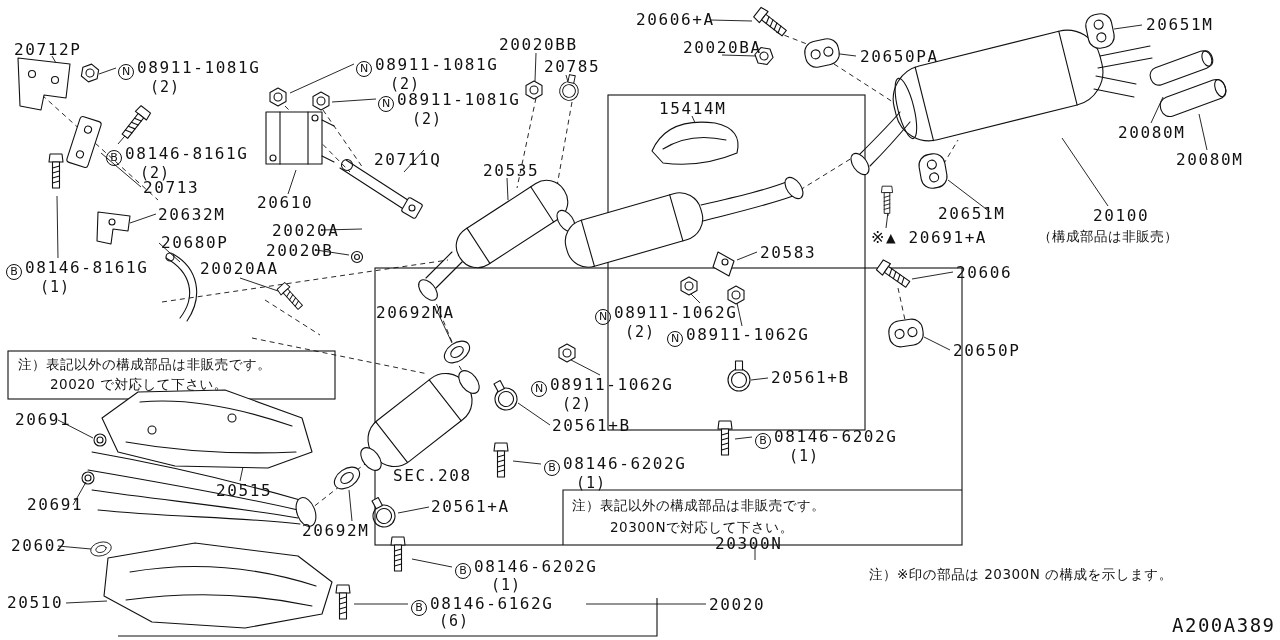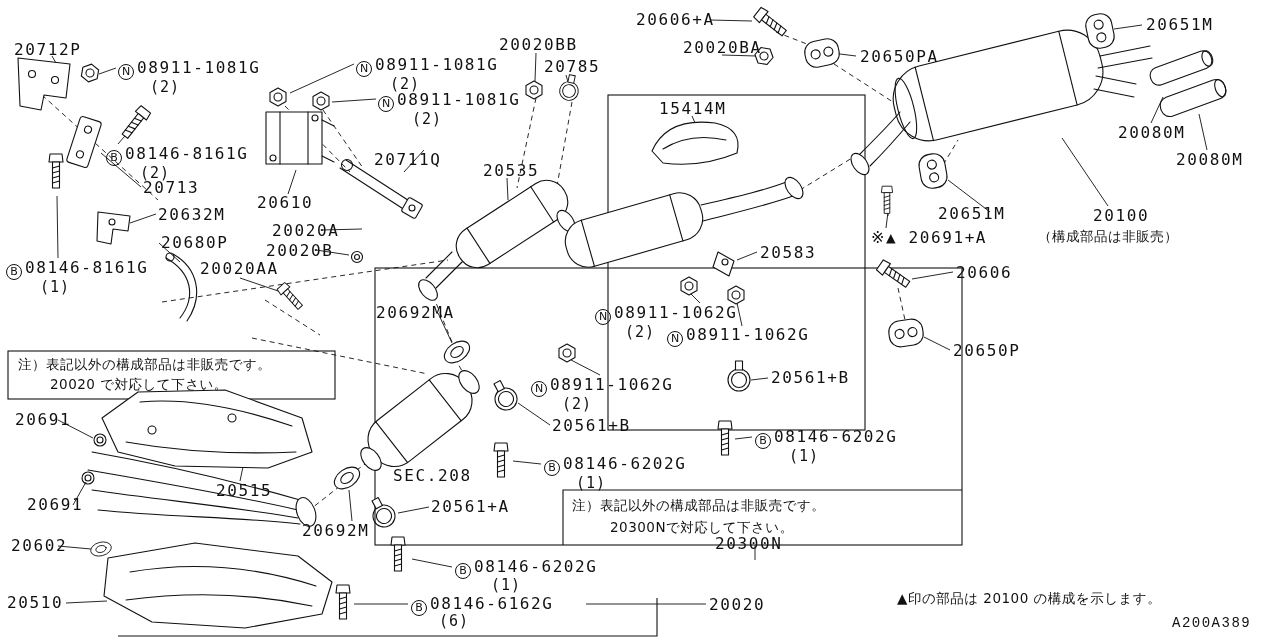--- a/index.html
+++ b/index.html
@@ -5,21 +5,21 @@
   * { margin:0; padding:0; box-sizing:border-box; }
   html,body { background:#fff; }
   body { width:1280px; height:640px; font-family:"DejaVu Sans Mono","DejaVu Sans",monospace; }
   .stage { position:relative; width:1280px; height:640px; background:#fff; overflow:hidden; }
   .stage > svg { position:absolute; left:0; top:0; }
   #labels { position:absolute; left:0; top:0; width:100%; height:100%; }
   .lbl { position:absolute; white-space:nowrap; color:#111; line-height:1.05; }
   .lbl.part   { font-size:16px; letter-spacing:1.6px; }
   .lbl.qty    { font-size:15px; letter-spacing:1px; }
   .lbl.note   { font-size:13.5px; letter-spacing:0.5px; font-family:"DejaVu Sans",sans-serif; }
-  .lbl.docnum { font-size:14px; letter-spacing:1.5px;font-family:Liberation Mono, monospace; }
+  .lbl.docnum { font-size:19px; letter-spacing:1.5px; }
   .circ { display:inline-block; width:16px; height:16px; border:1.2px solid #111; border-radius:50%;
           text-align:center; line-height:14px; font-size:11px; letter-spacing:0; margin-right:3px;
           vertical-align:-2px; font-family:"DejaVu Sans",sans-serif; }
   
   .pf { fill:#fff; stroke:#111; stroke-width:1.1; stroke-linejoin:round; }
   .pn { fill:none; stroke:#111; stroke-width:1.1; stroke-linecap:round; stroke-linejoin:round; }
   .box { fill:none; stroke:#111; stroke-width:1.1; }
   .lead line { stroke:#111; stroke-width:0.9; }
   .dash line { stroke:#111; stroke-width:0.9; stroke-dasharray:5 4; }
 </style>
@@ -336,17 +336,17 @@
       <div class="lbl part" style="left: 11px; top: 538px;">20602</div>
       <div class="lbl part" style="left: 7px; top: 595px;">20510</div>
       <div class="lbl part" style="left: 455px; top: 559px;"><span class="circ">B</span>08146-6202G</div>
       <div class="lbl qty" style="left: 491px; top: 578px;">(1)</div>
       <div class="lbl part" style="left: 411px; top: 596px;"><span class="circ">B</span>08146-6162G</div>
       <div class="lbl qty" style="left: 439px; top: 614px;">(6)</div>
       <div class="lbl note" style="left: 572px; top: 498px;">注）表記以外の構成部品は非販売です。</div>
       <div class="lbl note" style="left: 610px; top: 520px;">20300Nで対応して下さい。</div>
       <div class="lbl part" style="left: 715px; top: 536px;">20300N</div>
       <div class="lbl part" style="left: 709px; top: 597px;">20020</div>
-      <div class="lbl note" style="left: 897px; top: 591px;">▲印の部品は 20100 の構成を示します。</div>
+      <div class="lbl note" style="left: 869px; top: 567px;">注）※印の部品は 20300N の構成を示します。</div>
       <div class="lbl docnum" style="left: 1172px; top: 616px;">A200A389</div>
     </div>
 
 </div>
 
 </body></html>

